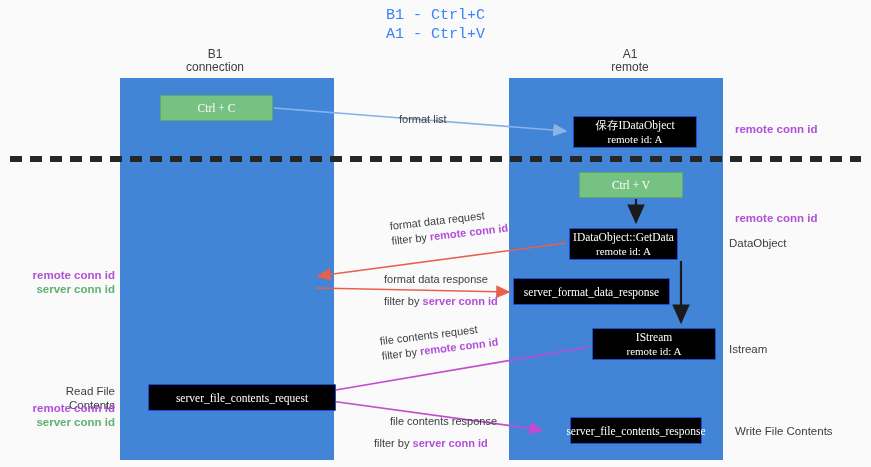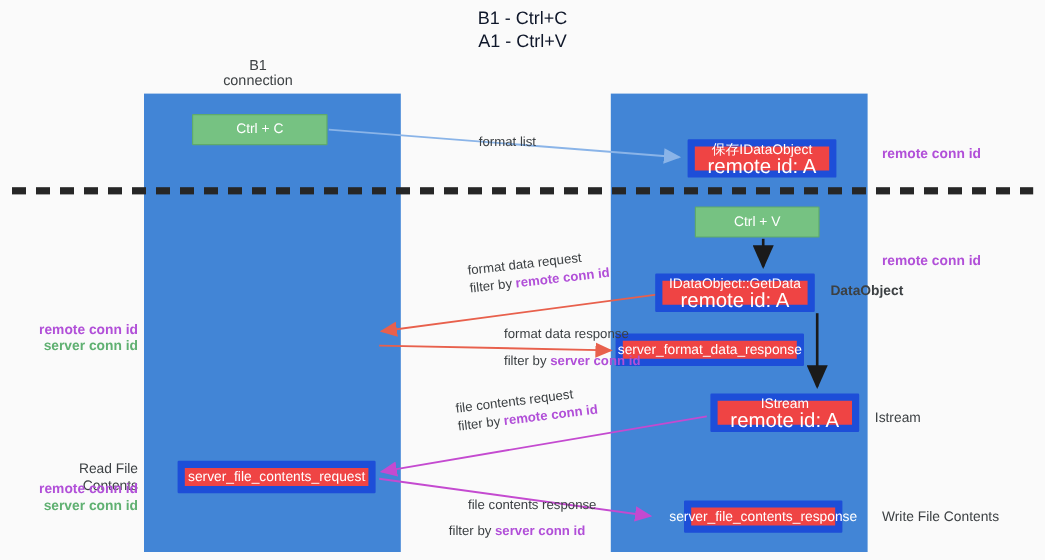--- a/index.html
+++ b/index.html
@@ -10,21 +10,21 @@
     overflow:hidden;
     position:relative;
     color:#3c4043;
   }
   #stage{position:absolute;inset:0;}
   .abs{position:absolute;}
 
   
   .title{
     left:0;top:6px;width:871px;text-align:center;
-    font-size:15px;line-height:19px;color:#0f172a;white-space:pre-line;
+    font-size:15px;line-height:19px;color:#3b82f6;white-space:pre-line;font-family:Liberation Mono, monospace;
   }
 
   
   .colhead{
     font-size:12px;line-height:13px;text-align:center;color:#3c4043;
     white-space:pre-line;
   }
   #head-b1{left:155px;top:48px;width:120px;}
   #head-a1{left:570px;top:48px;width:120px;}
 
@@ -33,87 +33,90 @@
   #lane-b1{left:120px;top:78px;width:214px;height:382px;}
   #lane-a1{left:509px;top:78px;width:214px;height:382px;}
 
   
   .node{
     box-sizing:border-box;
     display:flex;flex-direction:column;
     align-items:center;justify-content:center;
     text-align:center;
     color:#ffffff;font-size:11.5px;line-height:14px;
-    padding:3px 4px;
+    padding:3px 18px;
     border-radius:1px;
+    font-family:Liberation Serif, serif;
   }
   .green{background:#76c282;border:1px solid #5faa6b;}
-  .orange{background:#ef4444;border:6px solid #1d4ed8;}
-  .node .l2{font-size:17px;}
+  .orange{background:#000000;border:1px solid #1d4ed8;}
+  .node .l2{font-size:11px;}
 
   #n-ctrlc{left:160px;top:95px;width:113px;height:26px;}
   #n-save{left:573px;top:116px;width:124px;height:32px;}
   #n-ctrlv{left:579px;top:172px;width:104px;height:26px;}
-  #n-getdata{left:546px;top:228px;width:133px;height:32px;}
+  #n-getdata{left:569px;top:228px;width:109px;height:32px;}
   #n-sfdreq{left:150px;top:268px;width:163px;height:27px;}
   #n-sfdres{left:513px;top:278px;width:157px;height:27px;}
   #n-istream{left:592px;top:328px;width:124px;height:32px;}
-  #n-sfcreq{left:148px;top:384px;width:165px;height:27px;}
+  #n-sfcreq{left:148px;top:384px;width:188px;height:27px;}
   #n-sfcres{left:570px;top:417px;width:132px;height:27px;}
 
   
   #divider{
     left:10px;top:156px;width:851px;height:6px;
     background:repeating-linear-gradient(to right,#262626 0px,#262626 12px,rgba(0,0,0,0) 12px,rgba(0,0,0,0) 20px);
   }
 
   
   #arrows{left:0;top:0;width:871px;height:467px;overflow:visible;}
 
   
   .edgelab{font-size:11.5px;line-height:14px;color:#3c4043;}
   .purple{color:#b14fd8;font-weight:bold;}
   .greenlab{color:#5fb071;font-weight:bold;}
   .plain{color:#3c4043;}
 
   #lab-rci-1{left:735px;top:122px;}
   #lab-rci-2{left:735px;top:211px;}
-  #lab-dataobject{left:692px;top:236px;font-weight:bold;}
+  #lab-dataobject{left:729px;top:236px;}
   #lab-istream{left:729px;top:342px;}
   #lab-write{left:735px;top:424px;}
 
   #lab-left-1{left:22px;top:268px;text-align:right;width:93px;}
   #lab-read{left:22px;top:384px;text-align:right;width:93px;}
   #lab-left-2{left:22px;top:401px;text-align:right;width:93px;}
 
   
   .mid{font-size:11px;line-height:14px;color:#3c4043;white-space:nowrap;}
 
   #m-formatlist{left:399px;top:112px;}
 
   #m-fdreq{left:389px;top:219px;transform:rotate(-6.5deg);transform-origin:left top;}
   #m-fdreq .r2{margin-top:1px;}
-  #m-fdres{left:384px;top:272px;margin-left:36px;}
+  #m-fdres{left:384px;top:272px;}
   #m-fdres .r2{margin-top:8px;text-align:center;}
 
   #m-fcreq{left:379px;top:334px;transform:rotate(-7deg);transform-origin:left top;}
   #m-fcreq .r2{margin-top:1px;}
   #m-fcres{left:390px;top:414px;}
   #m-fcres .r2{margin-top:8px;margin-left:-16px;}
 </style>
 </head>
 <body>
 
 <div id="stage">
 
   <div class="abs title">B1 - Ctrl+C
 A1 - Ctrl+V</div>
 
   <div class="abs colhead" id="head-b1">B1
 connection</div>
+  <div class="abs colhead" id="head-a1">A1
+remote</div>
 
   <div class="abs lane" id="lane-b1"></div>
   <div class="abs lane" id="lane-a1"></div>
 
   <svg class="abs" id="arrows" viewBox="0 0 871 467">
     <defs>
       <marker id="ah-blue" markerWidth="9" markerHeight="8" refX="8" refY="4" orient="auto">
         <path d="M0,0 L9,4 L0,8 z" fill="#8ab4e8"></path>
       </marker>
       <marker id="ah-red" markerWidth="9" markerHeight="8" refX="8" refY="4" orient="auto">

